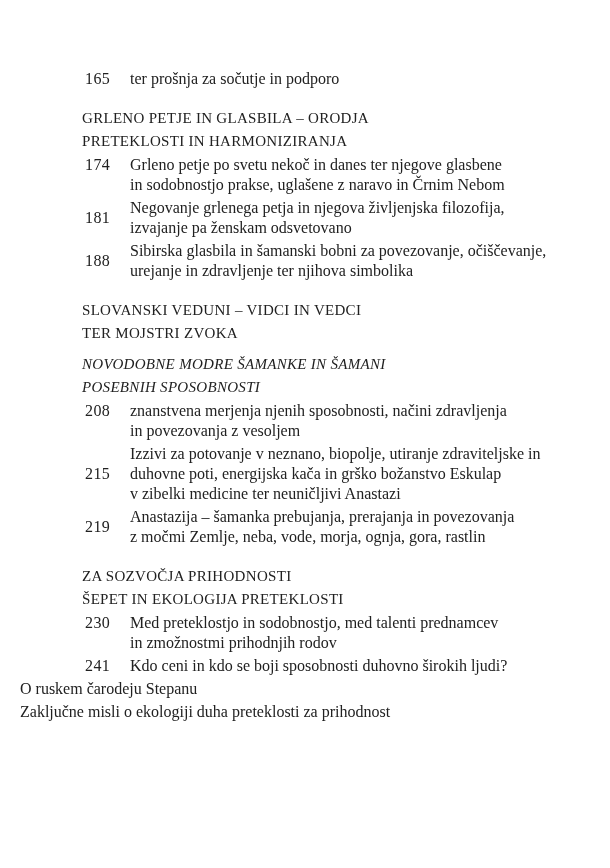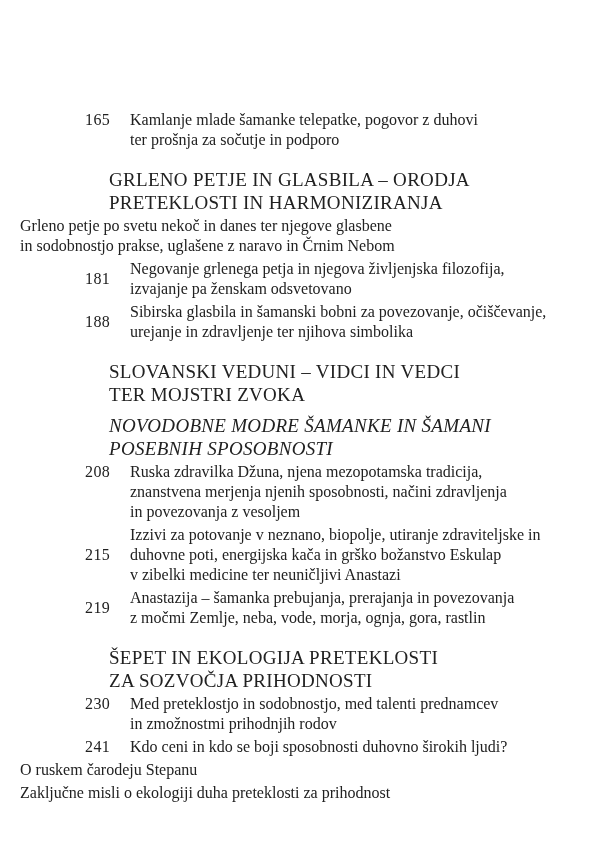--- a/index.html
+++ b/index.html
@@ -14,21 +14,21 @@
     font-family: "Liberation Serif", "DejaVu Serif", serif;
     color: #212121;
   }
   .page {
     position: relative;
     width: 610px;
     height: 868px;
     background: #ffffff;
   }
   .toc {
-    padding-top: 110px;
+    padding-top: 69px;
   }
   .entry {
     display: flex;
     font-size: 16px;
     line-height: 20px;
   }
   .entry + .entry {
     margin-top: 3px;
     align-items: center;
   }
@@ -36,51 +36,51 @@
     flex: none;
     width: 110px;
     text-align: right;
     letter-spacing: 0.3px;
   }
   .entry .text {
     margin-left: 20px;
     white-space: nowrap;
   }
   .heading {
-    margin: 18px 0 2px 109px;
-    font-size: 19px;
+    margin: 18px 0 2px 82px;
+    font-size: 15px;
     line-height: 23px;
     letter-spacing: 0.3px;
     white-space: nowrap;
   }
   .heading + .heading {
     margin-top: 8px;
     font-style: italic;
   }
 </style>
 </head>
 <body>
 
 <div class="page">
   <div class="toc">
 
     <div class="entry">
       <div class="num">165</div>
       <div class="text">
-        <div>Kamlanje mlade šamanke telepatke, pogovor z duhovi</div>
         <div>ter prošnja za sočutje in podporo</div>
       </div>
     </div>
 
     <div class="heading">
       <div>GRLENO PETJE IN GLASBILA – ORODJA</div>
       <div>PRETEKLOSTI IN HARMONIZIRANJA</div>
     </div>
 
     <div class="entry">
+      <div class="num">174</div>
       <div class="text">
         <div>Grleno petje po svetu nekoč in danes ter njegove glasbene</div>
         <div>in sodobnostjo prakse, uglašene z naravo in Črnim Nebom</div>
       </div>
     </div>
 
     <div class="entry">
       <div class="num">181</div>
       <div class="text">
         <div>Negovanje grlenega petja in njegova življenjska filozofija,</div>
@@ -102,21 +102,20 @@
     </div>
 
     <div class="heading">
       <div>NOVODOBNE MODRE ŠAMANKE IN ŠAMANI</div>
       <div>POSEBNIH SPOSOBNOSTI</div>
     </div>
 
     <div class="entry">
       <div class="num">208</div>
       <div class="text">
-        <div>Ruska zdravilka Džuna, njena mezopotamska tradicija,</div>
         <div>znanstvena merjenja njenih sposobnosti, načini zdravljenja</div>
         <div>in povezovanja z vesoljem</div>
       </div>
     </div>
 
     <div class="entry">
       <div class="num">215</div>
       <div class="text">
         <div>Izzivi za potovanje v neznano, biopolje, utiranje zdraviteljske in</div>
         <div>duhovne poti, energijska kača in grško božanstvo Eskulap</div>
@@ -126,22 +125,22 @@
 
     <div class="entry">
       <div class="num">219</div>
       <div class="text">
         <div>Anastazija – šamanka prebujanja, prerajanja in povezovanja</div>
         <div>z močmi Zemlje, neba, vode, morja, ognja, gora, rastlin</div>
       </div>
     </div>
 
     <div class="heading">
+      <div>ZA SOZVOČJA PRIHODNOSTI</div>
       <div>ŠEPET IN EKOLOGIJA PRETEKLOSTI</div>
-      <div>ZA SOZVOČJA PRIHODNOSTI</div>
     </div>
 
     <div class="entry">
       <div class="num">230</div>
       <div class="text">
         <div>Med preteklostjo in sodobnostjo, med talenti prednamcev</div>
         <div>in zmožnostmi prihodnjih rodov</div>
       </div>
     </div>
 

